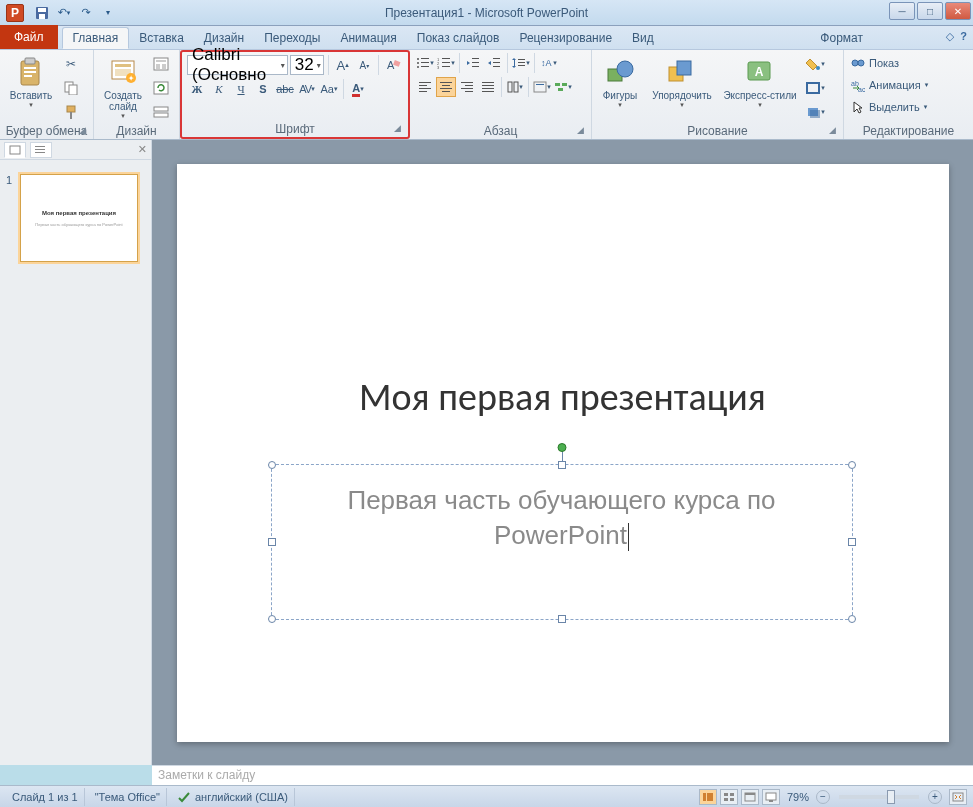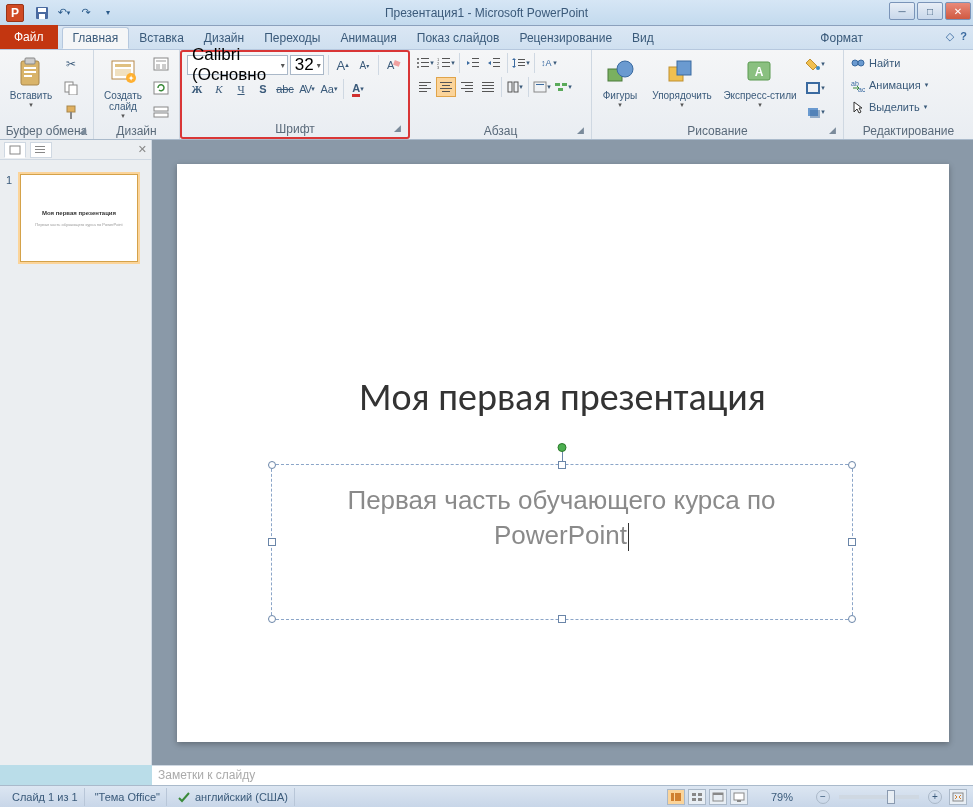--- a/index.html
+++ b/index.html
@@ -434,21 +434,21 @@
     <div class="dialog-launcher">◢</div>
   </div>
 
   <div class="group" style="flex:1;border-right:none">
     <div class="group-content" style="flex-direction:column;gap:2px;align-items:flex-start">
       <div class="edit-item">
         <svg width="14" height="14">
             <circle cx="4" cy="7" r="3" fill="#6a9ad0" stroke="#3a6aa0"></circle>
             <circle cx="10" cy="7" r="3" fill="#6a9ad0" stroke="#3a6aa0"></circle>
           </svg>
-        <span>Найти</span>
+        <span>Показ</span>
       </div>
       <div class="edit-item">
         <svg width="14" height="14">
             <text x="0" y="8" font-size="7" fill="#3a6aa0">ab</text>
             <path d="M2 10 L8 10 L6 8 M6 12 L8 10" stroke="#3a8a3a" fill="none"></path>
             <text x="7" y="14" font-size="7" fill="#3a6aa0">ac</text>
           </svg>
         <span>Анимация</span>
           <span style="font-size:7px">▾</span>
       </div>
@@ -541,21 +541,21 @@
           <rect x="1" y="1" width="10" height="8" fill="none" stroke="#888"></rect>
           <rect x="1" y="1" width="10" height="2" fill="#888"></rect>
         </svg>
       </div>
     <div class="view-btn">
         <svg width="12" height="10">
           <rect x="1" y="1" width="10" height="7" fill="#fff" stroke="#888"></rect>
           <rect x="4" y="8" width="4" height="2" fill="#888"></rect>
         </svg>
       </div>
-    <span style="margin:0 20px">79%</span>
+    <span style="margin:0 4px">79%</span>
     <div class="zoom-btn">−</div>
     <div class="zoom-slider">
         <div class="zoom-thumb"></div>
       </div>
     <div class="zoom-btn">+</div>
     <div class="view-btn" style="margin-left:4px">
         <svg width="12" height="10">
           <rect x="1" y="1" width="10" height="8" fill="none" stroke="#888"></rect>
           <path d="M3 3 L5 5 M9 3 L7 5 M3 7 L5 5 M9 7 L7 5" stroke="#d08030"></path>
         </svg>

